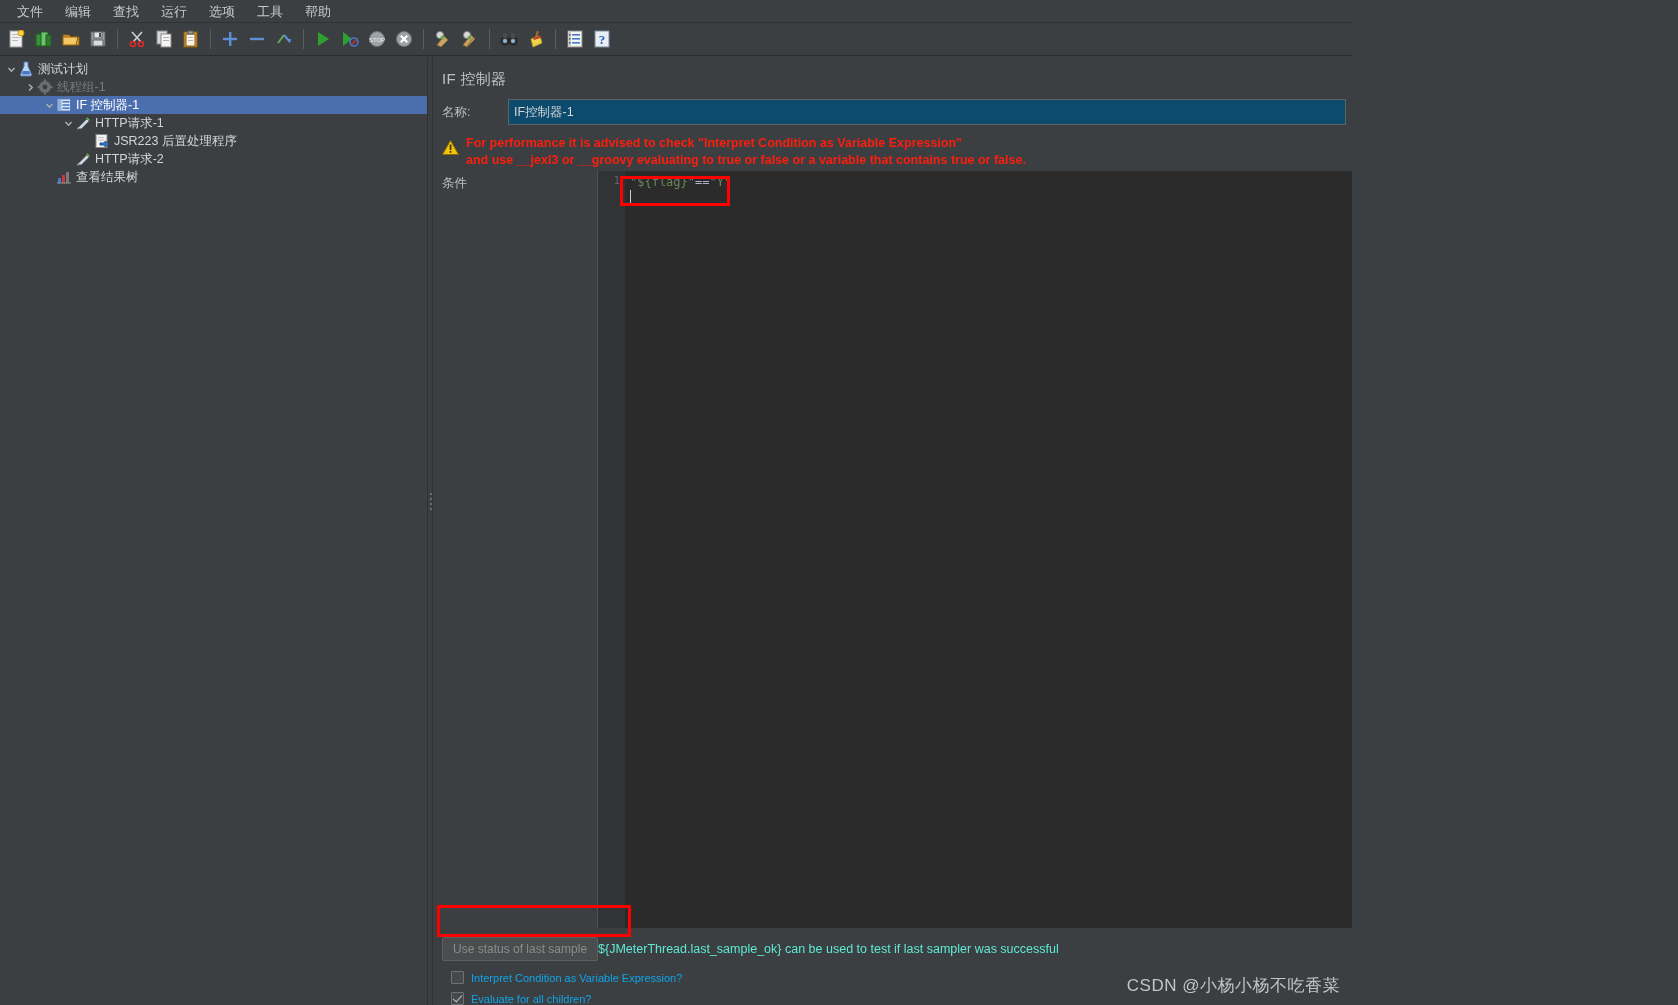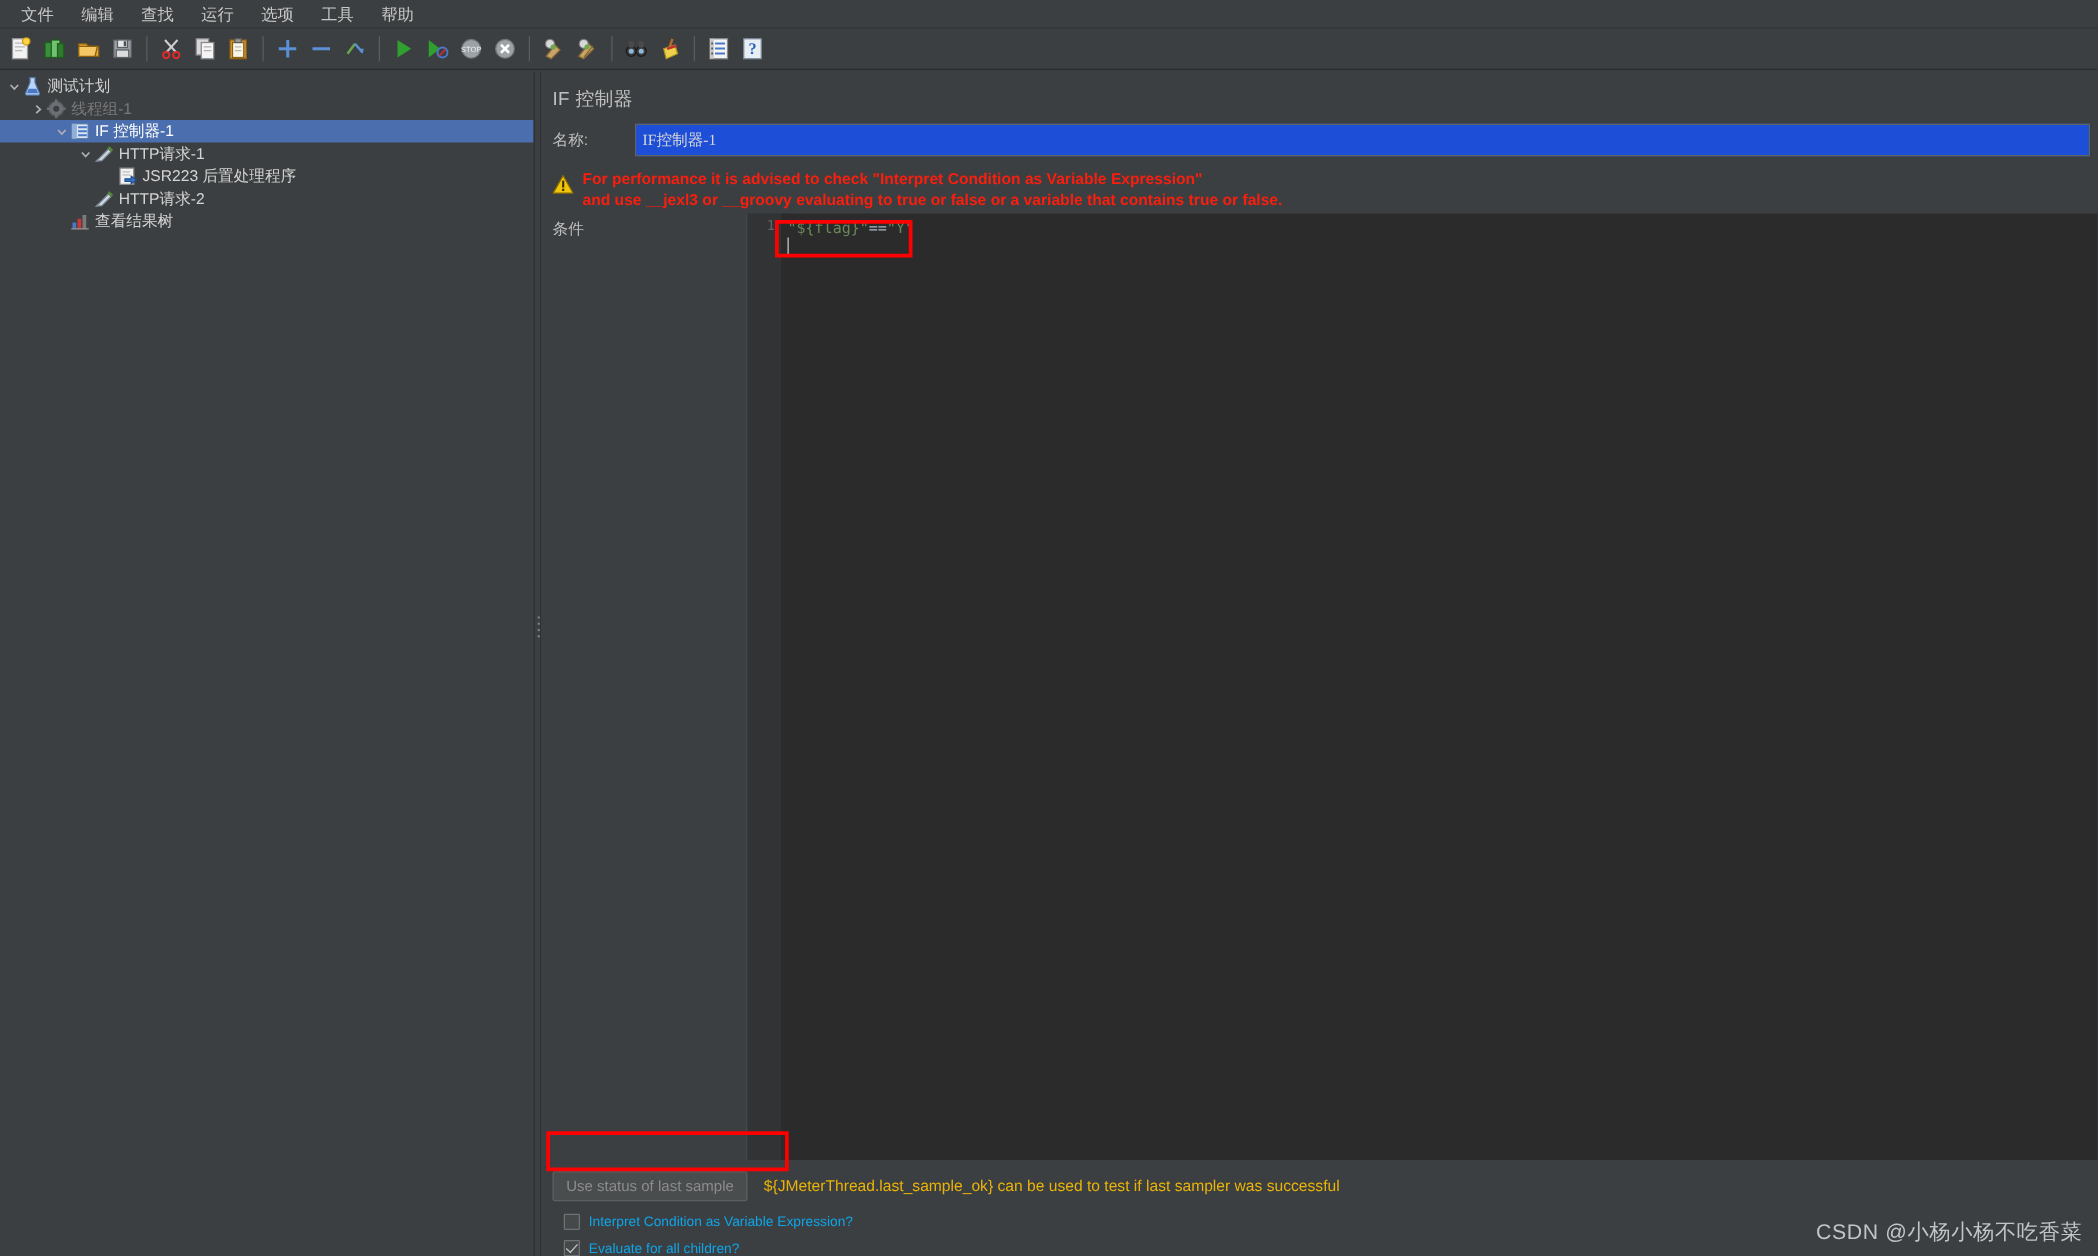--- a/index.html
+++ b/index.html
@@ -5,21 +5,21 @@
   * { box-sizing: border-box; }
   html, body {
     margin: 0; padding: 0;
     width: 1678px; height: 1005px;
     background: #3c3f41;
     font-family: "Liberation Sans", sans-serif;
     overflow: hidden;
   }
   #app {
     position: relative;
-    width: 1678px; height: 1005px;
+    width: 1352px; height: 1005px;
     background: #3c3f41;
     color: #bbbbbb;
   }
 
   
   .menubar {
     height: 23px;
     background: #3c3f41;
     display: flex;
     align-items: center;
@@ -150,27 +150,27 @@
   }
   .form-label {
     font-size: 12.5px;
     color: #bfbfbf;
     width: 42px;
     flex: 0 0 42px;
   }
   .field {
     flex: 1;
     height: 23px;
-    background: #1d4ed8;
+    background: #0c4a6e;
     border: 1px solid #5e6366;
     color: #d6d6d6;
     font-size: 12.5px;
     padding: 12px 5px;
     line-height: 21px;
-    font-family: Liberation Serif, serif;
+    font-family: Liberation Sans, sans-serif;
     outline: none;
   }
 
   
   .warn-row {
     display: flex;
     align-items: flex-start;
     padding: 3px 8px 2px 9px;
   }
   .warn-ico {
@@ -267,22 +267,21 @@
     font-size: 12px;
     padding: 4px 10px;
     border-radius: 2px;
     font-family: "Liberation Sans", sans-serif;
     cursor: default;
     min-width: 148px;
     text-align: center;
   }
   .hint {
     font-size: 12.5px;
-    color: #eab308;
-    margin-left: 13px;
+    color: #5eead4;
   }
   .cb-row {
     display: flex;
     align-items: center;
     padding: 8px 0 0 9px;
   }
   .cb {
     width: 13px; height: 13px;
     border: 1px solid #6e7275;
     background: #45494a;

